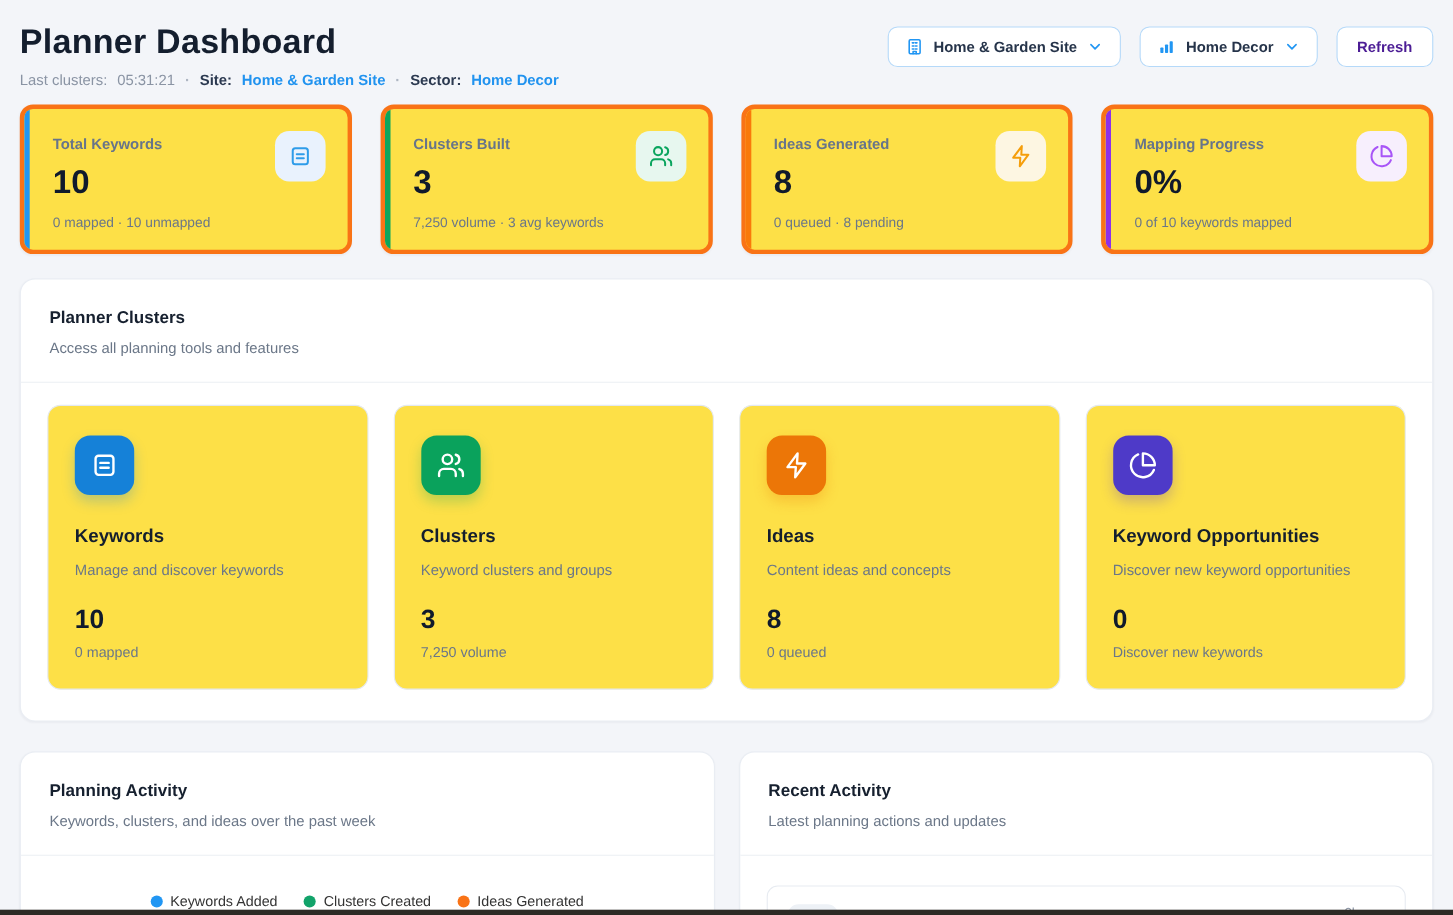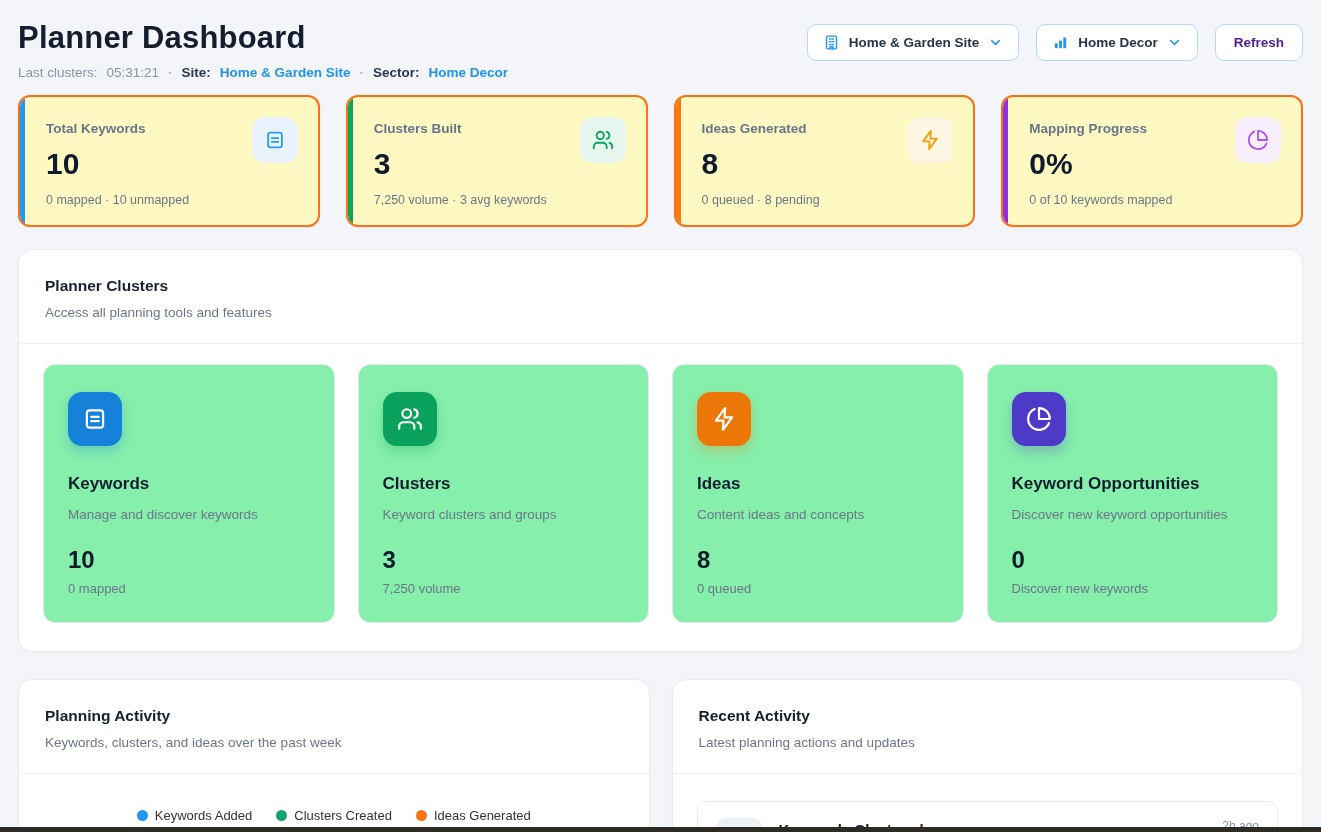--- a/index.html
+++ b/index.html
@@ -24,40 +24,40 @@
     height:37px; border:1px solid #b5d9f9; border-radius:9px; background:#fff;
     display:inline-flex; align-items:center; gap:9px; padding:0 15px;
     font-size:13.5px; font-weight:700; color:#26344a; cursor:pointer;
   }
   .btn svg { display:block; }
   .btn.refresh { color:#4c1d95; padding:0 18px; }
 
   
   .stats { display:grid; grid-template-columns:repeat(4,1fr); gap:26px; margin-top:15px; }
   .stat {
-    position:relative; background:#fef9c3; border:2px solid #f97316; border-radius:12px;
+    position:relative; background:#fde047; border:4px solid #f97316; border-radius:12px;
     padding:24px 22px 18px 26px; box-shadow:0 1px 2px rgba(16,24,40,.04); overflow:hidden;
   }
   .stat::before { content:""; position:absolute; left:0; top:0; bottom:0; width:5px; }
   .stat.s1::before { background:#2196f3; } .stat.s2::before { background:#0ba55e; }
   .stat.s3::before { background:#f9790a; } .stat.s4::before { background:#8d30e8; }
   .stat .label { font-size:13.5px; color:#67748a; font-weight:600; }
   .stat .value { font-size:30px; font-weight:800; color:#101a2c; margin-top:11px; }
   .stat .sub { font-size:12.5px; color:#6b7788; margin-top:12px; font-weight:500; }
   .iconbox { position:absolute; top:20px; right:20px; width:46px; height:46px; border-radius:13px; display:flex; align-items:center; justify-content:center; }
   .s1 .iconbox { background:#e9f2fd; } .s2 .iconbox { background:#e7f7ef; }
   .s3 .iconbox { background:#fdf6e2; } .s4 .iconbox { background:#f7effd; }
 
   
   .panel { background:#fff; border:1px solid #e9edf3; border-radius:14px; margin-top:22px; box-shadow:0 1px 2px rgba(16,24,40,.04); }
   .panel-h { padding:27px 26px 23px; border-bottom:1px solid #edf0f4; }
   .panel-h h2 { font-size:15.5px; font-weight:800; color:#16202f; margin-bottom:10px; }
   .panel-h p { font-size:13.5px; color:#6b7788; font-weight:500; }
   .modules { display:grid; grid-template-columns:repeat(4,1fr); gap:23px; padding:20px 24px 28px; }
-  .module { border:1px solid #e4e9f0; border-radius:12px; padding:27px 24px 26px; background:#86efac; cursor:pointer; }
+  .module { border:1px solid #e4e9f0; border-radius:12px; padding:27px 24px 26px; background:#fde047; cursor:pointer; }
   .mic { width:54px; height:54px; border-radius:14px; display:flex; align-items:center; justify-content:center; }
   .module.m1 .mic { background:#1581d8; box-shadow:0 6px 12px rgba(21,129,216,.28); }
   .module.m2 .mic { background:#0aa25c; box-shadow:0 6px 12px rgba(10,162,92,.28); }
   .module.m3 .mic { background:#ec7607; box-shadow:0 6px 12px rgba(236,118,7,.28); }
   .module.m4 .mic { background:#4e3ac8; box-shadow:0 6px 12px rgba(78,58,200,.28); }
   .module h3 { font-size:17px; font-weight:800; color:#141e2e; margin-top:28px; }
   .module .desc { font-size:13.5px; color:#6b7788; margin-top:13px; font-weight:500; }
   .module .val { font-size:24px; font-weight:800; color:#101a2c; margin-top:24px; }
   .module .msub { font-size:13px; color:#6b7788; margin-top:7px; font-weight:500; }
 

